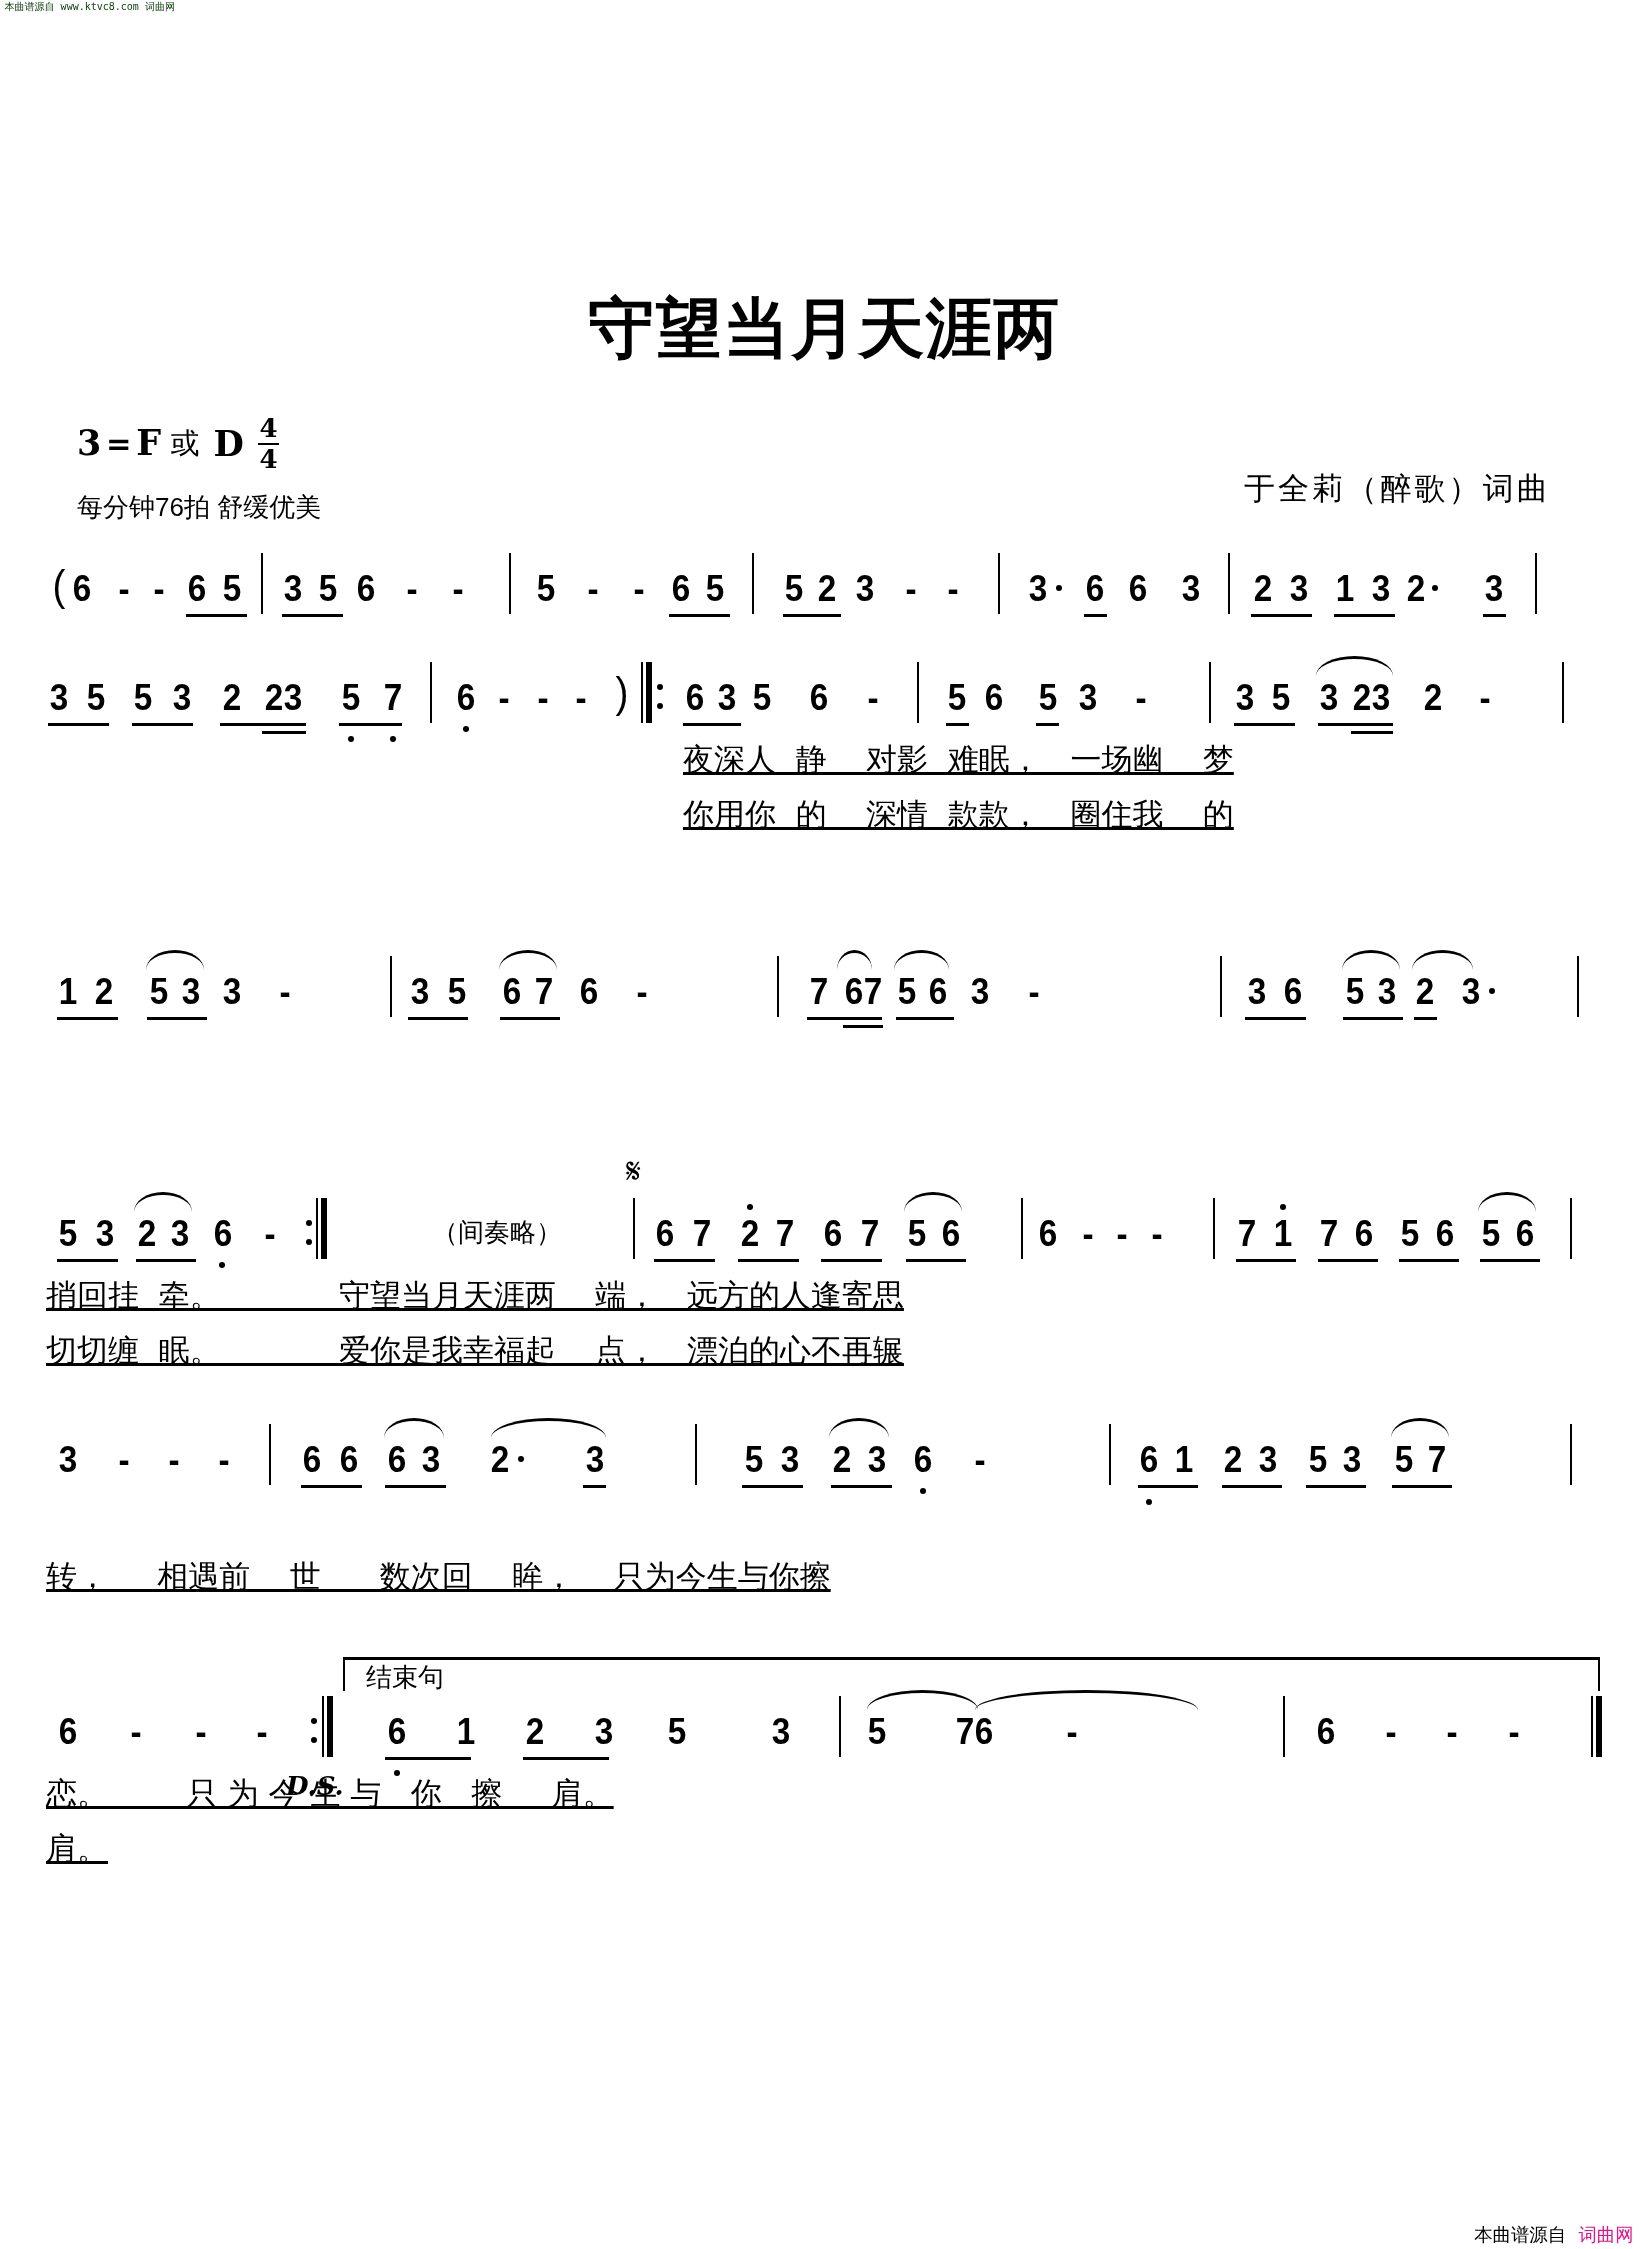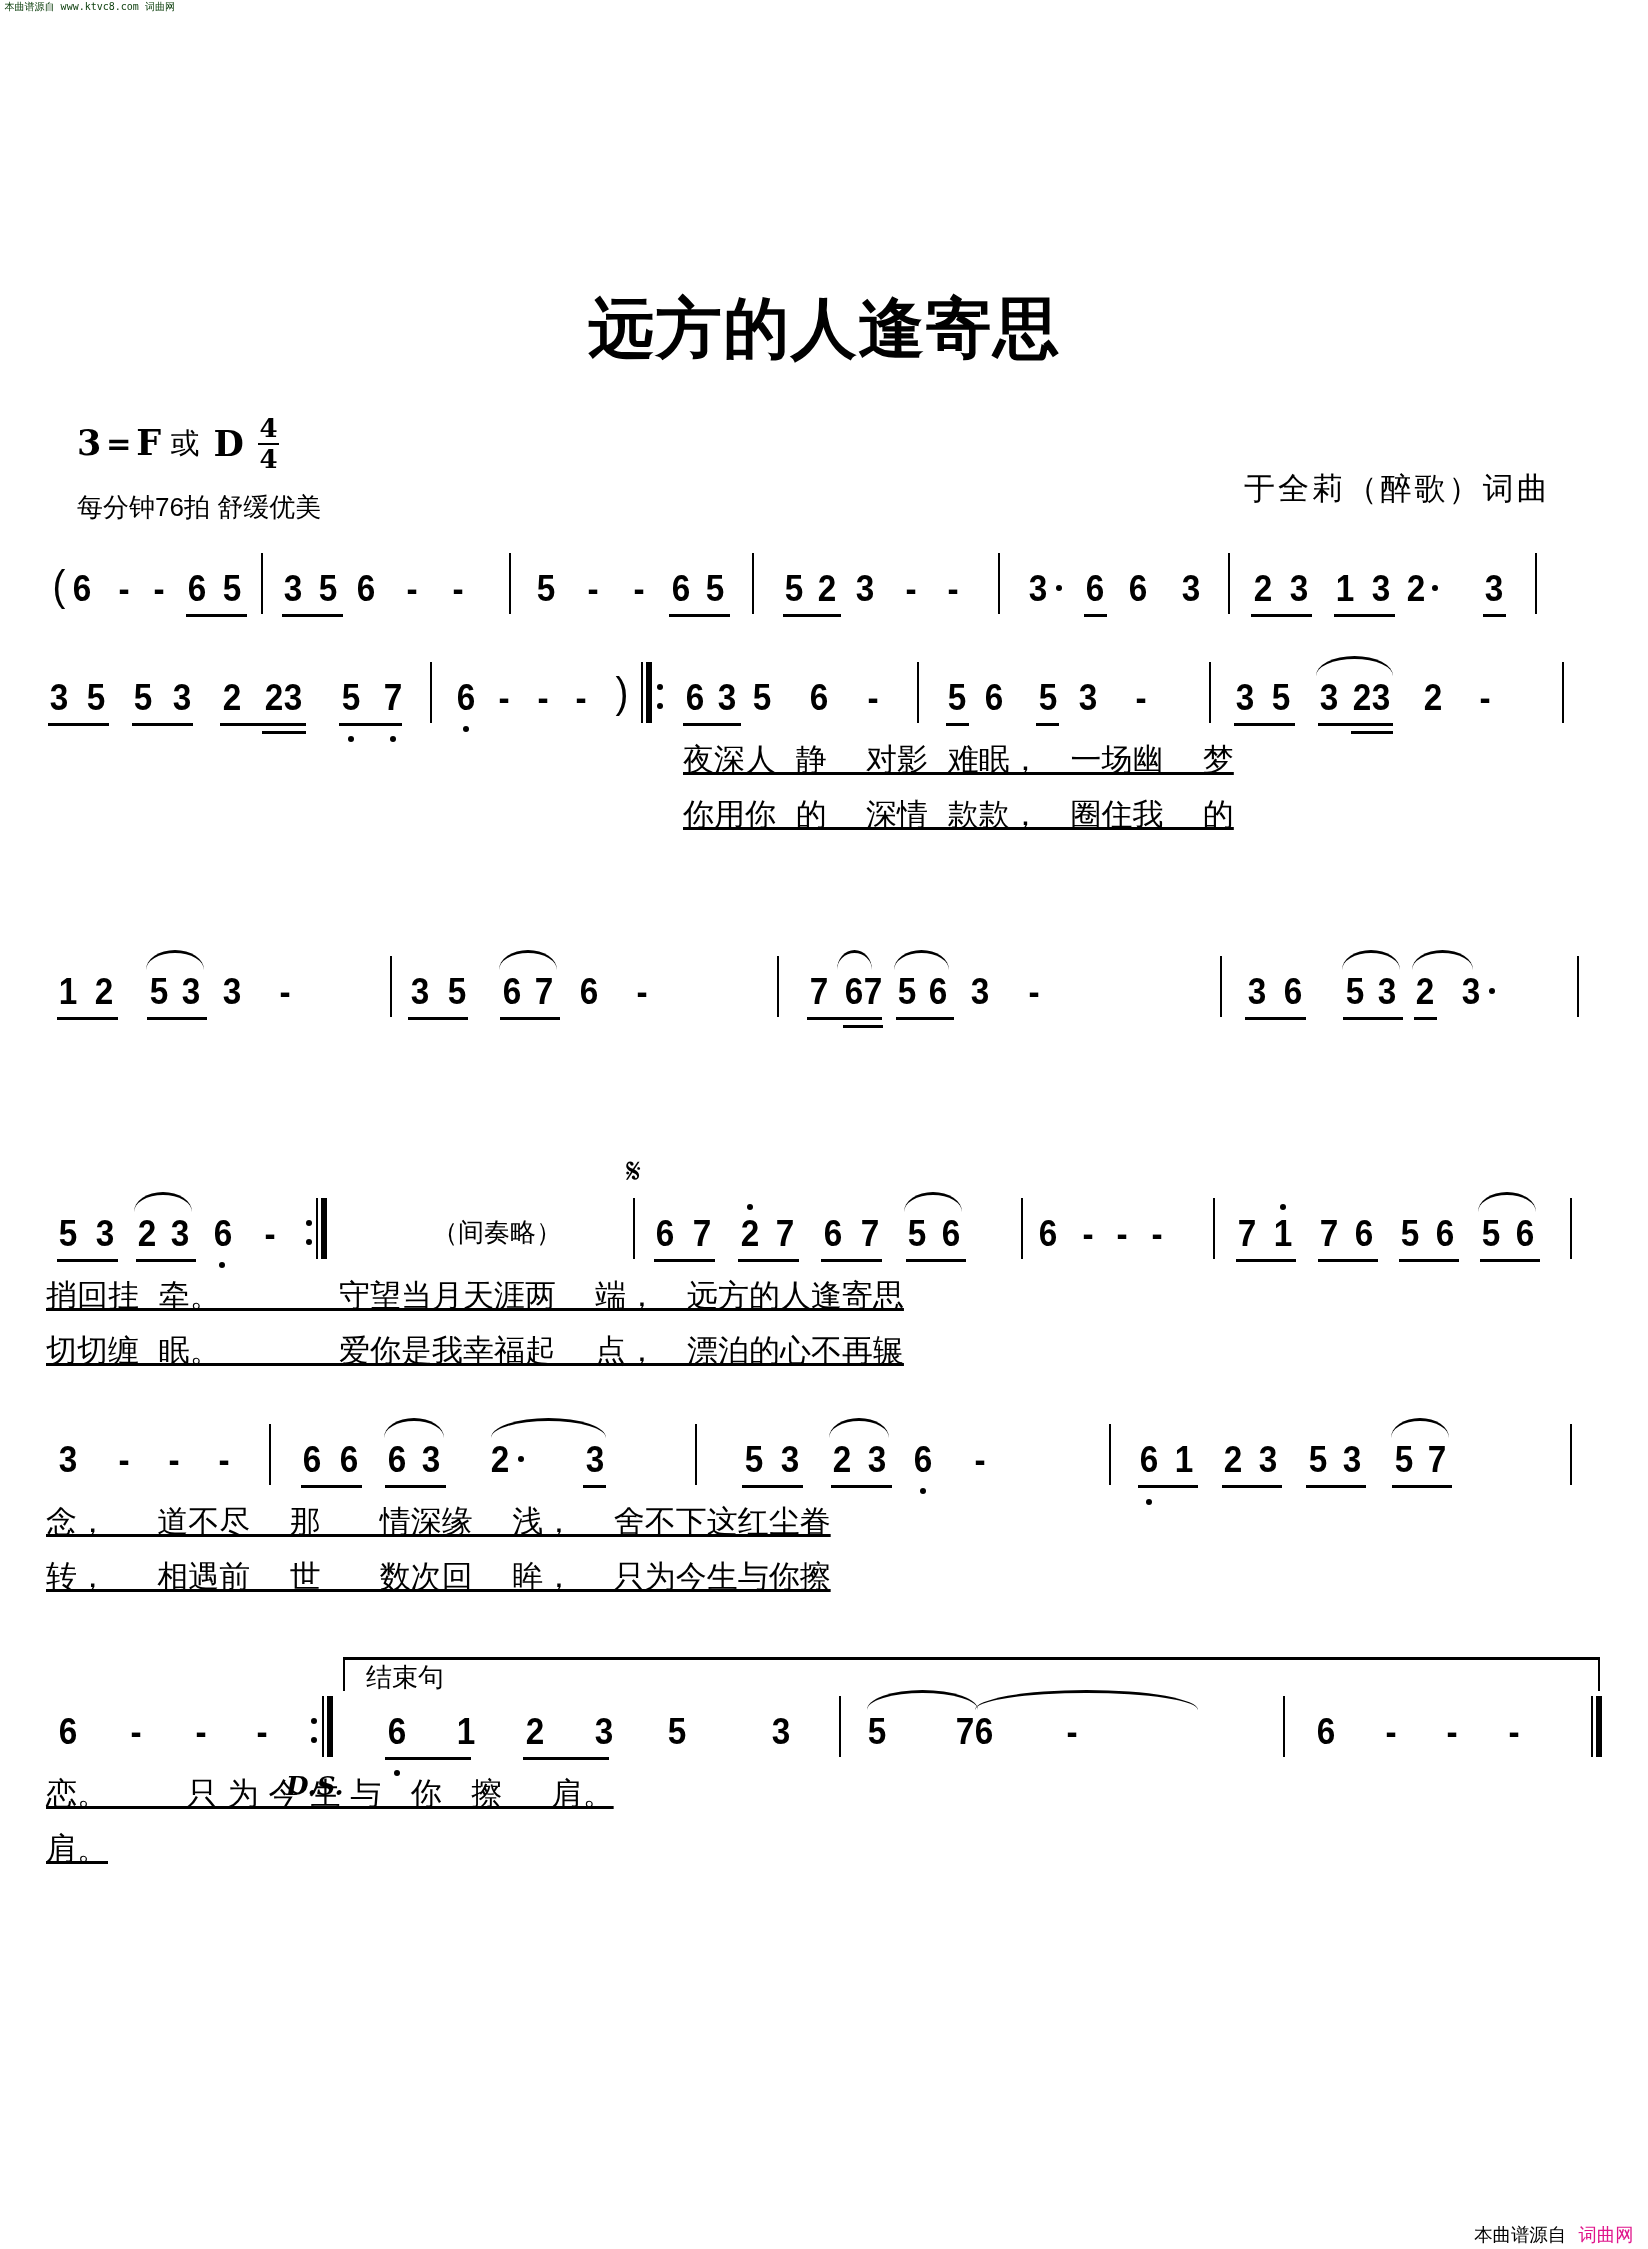--- a/index.html
+++ b/index.html
@@ -27,21 +27,21 @@
   .dbl { position: absolute; top: 0; height: 61px; width: 10.7px; border-left: 2.3px solid #000; border-right: 6.1px solid #000; box-sizing: border-box; }
   .wm-bottom { right: 15.4px; bottom: 3.1px; font-size: 18.4px; font-family: "DejaVu Sans", sans-serif; }
   .wm-bottom .pink { color: #e0168c; margin-left: 12.3px; }
   .small { font-size: 26px; font-family: "Liberation Sans", sans-serif; }
 </style>
 </head>
 <body>
 
 <div class="abs wm-top">本曲谱源自 www.ktvc8.com 词曲网</div>
 
-<div class="abs title">远方的人逢寄思</div>
+<div class="abs title">守望当月天涯两</div>
 
 <div class="abs key">
   <span>3＝F</span>
   <span class="or">或</span>
   <span>D</span>
   <span class="frac">
     <span>4</span>
     <span class="bar"></span>
     <span>4</span>
   </span>
@@ -301,21 +301,20 @@
   <div class="note" style="left:1209px">3</div>
   <div class="ul" style="left:1176px;top:61px;width:60px"></div>
   <div class="note" style="left:1259px">5</div>
   <div class="note" style="left:1293px">3</div>
   <div class="ul" style="left:1260px;top:61px;width:60px"></div>
   <div class="slur" style="left:1345px;top:-6.1px;width:58px"></div>
   <div class="note" style="left:1345px">5</div>
   <div class="note" style="left:1378px">7</div>
   <div class="ul" style="left:1346px;top:61px;width:60px"></div>
   <div class="bar-line" style="left:1524px"></div>
-  <div class="lyric-row" style="top:77px;left:0px">念，     道不尽    那      情深缘    浅，    舍不下这红尘眷</div>
   <div class="lyric-row" style="top:132px;left:0px">转，     相遇前    世      数次回    眸，    只为今生与你擦</div>
 </div>
 
 <div class="abs" style="left:343px;top:1657px;width:1253px;height:31px;border-top:3.1px solid #000;border-left:2.3px solid #000;border-right:2.3px solid #000;"></div>
 <div class="abs small" style="left:366px;top:1660px;">结束句</div>
 <div class="staff" style="top:1696px;height:184px;">
   <div class="note" style="left:9.2px">6</div>
   <div class="note" style="left:77px">-</div>
   <div class="note" style="left:142px">-</div>
   <div class="note" style="left:203px">-</div>

